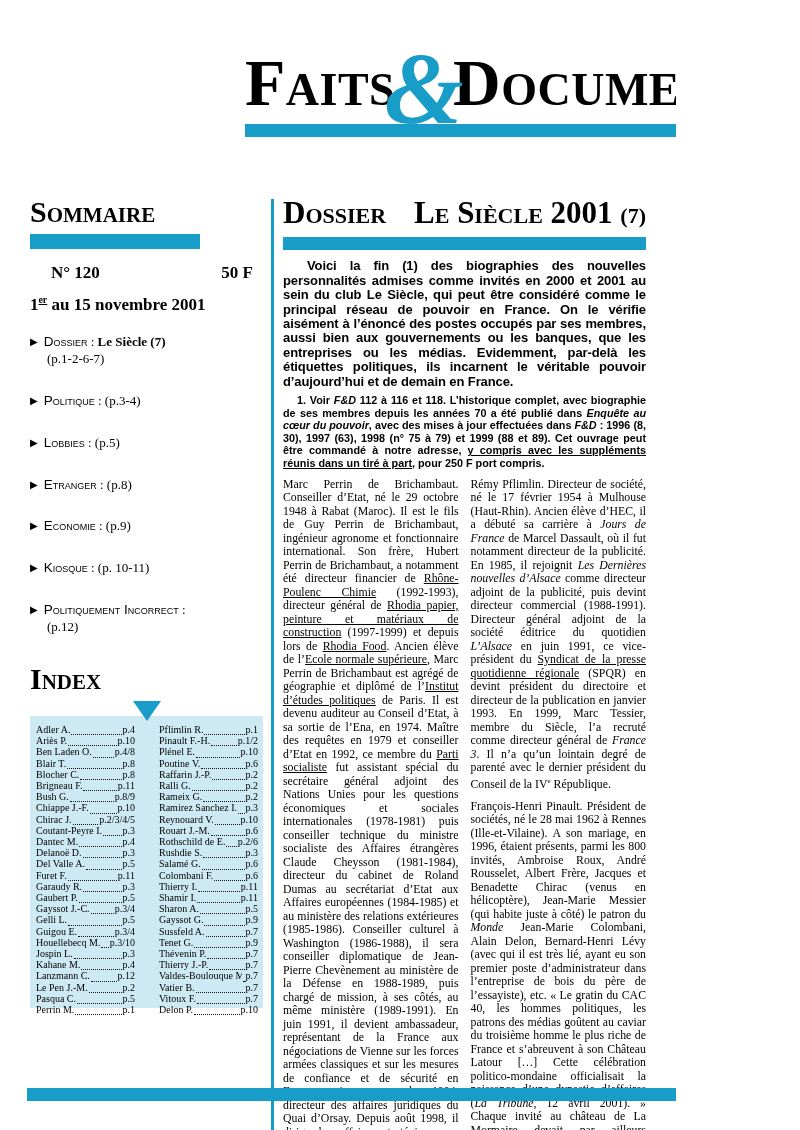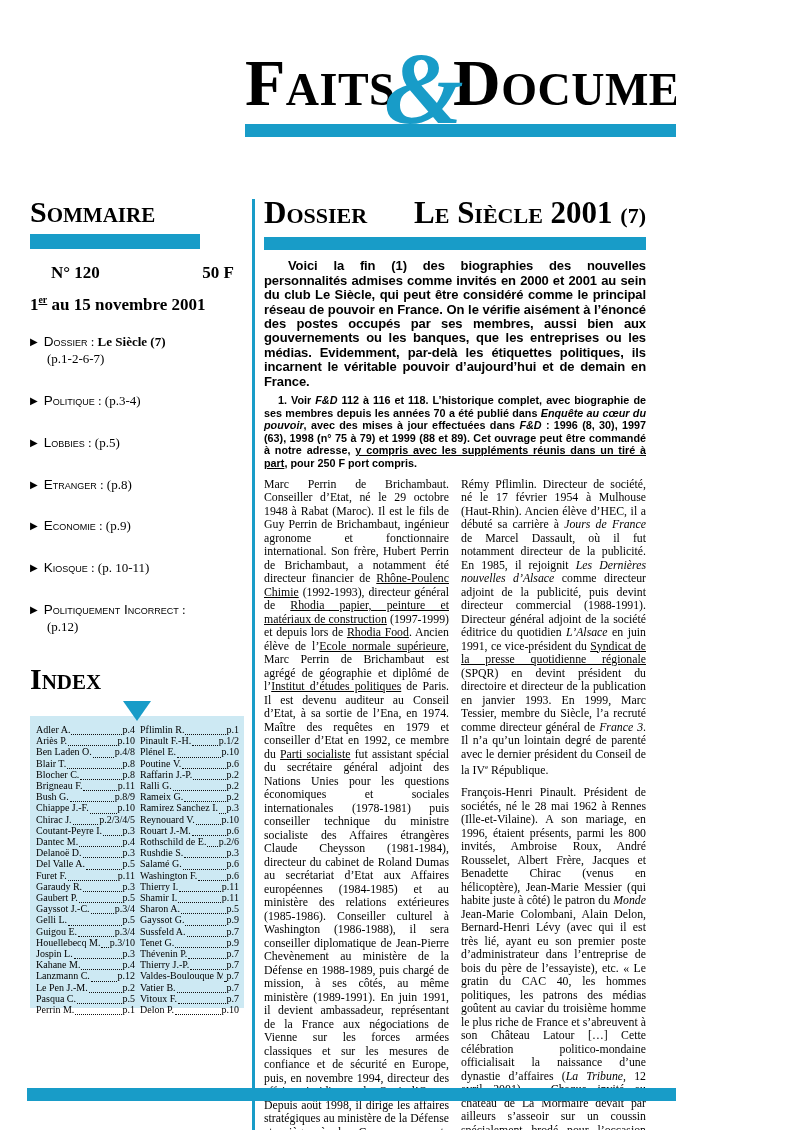--- a/index.html
+++ b/index.html
@@ -35,21 +35,21 @@
   .toc { list-style:none; margin-top:18px; }
   .toc li { margin-bottom:24px; font-size:13px; line-height:1.3; }
   .toc-marker { font-size:10px; margin-right:6px; vertical-align:1px; }
   .toc-label { font-family:"Liberation Sans", sans-serif; font-variant:small-caps; font-size:13.5px; }
   .toc-bold { font-weight:bold; }
   .toc-line2 { padding-left:17px; }
   .index-head { margin-top:28px; }
   .index-triangle { width:0; height:0; border-left:14px solid transparent;
                     border-right:14px solid transparent; border-top:20px solid var(--accent);
                     margin:7px auto -5px auto; position:relative; z-index:2; }
-  .index-box { background:var(--index-bg); padding:8px 5px 6px 6px; display:flex; gap:5px; height:292px; }
+  .index-box { background:var(--index-bg); padding:8px 5px 6px 6px; display:flex; gap:24px; height:292px; }
   .idx-col { flex:1; min-width:0; }
   .idx-row { display:flex; align-items:baseline; font-size:10px; line-height:11.2px; white-space:nowrap; }
   .idx-name { overflow:hidden; }
   .idx-leader { flex:1; min-width:2px; border-bottom:1.2px dotted #111; margin:0 1px; align-self:flex-end; height:3px; }
   .idx-page { flex:0 0 auto; }
 
   
   .main-head { display:flex; justify-content:space-between; align-items:baseline; }
   .kicker, .headline { font-variant:small-caps; font-weight:bold; font-size:31px; line-height:1; }
   .headline-suffix { font-size:22px; font-weight:bold; }
@@ -312,21 +312,21 @@
               <span class="idx-name">Rushdie S.</span>
               <span class="idx-leader"></span>
               <span class="idx-page">p.3</span>
             </div>
             <div class="idx-row">
               <span class="idx-name">Salamé G.</span>
               <span class="idx-leader"></span>
               <span class="idx-page">p.6</span>
             </div>
             <div class="idx-row">
-              <span class="idx-name">Washington F.</span>
+              <span class="idx-name">Colombani F.</span>
               <span class="idx-leader"></span>
               <span class="idx-page">p.6</span>
             </div>
             <div class="idx-row">
               <span class="idx-name">Thierry I.</span>
               <span class="idx-leader"></span>
               <span class="idx-page">p.11</span>
             </div>
             <div class="idx-row">
               <span class="idx-name">Shamir I.</span>

